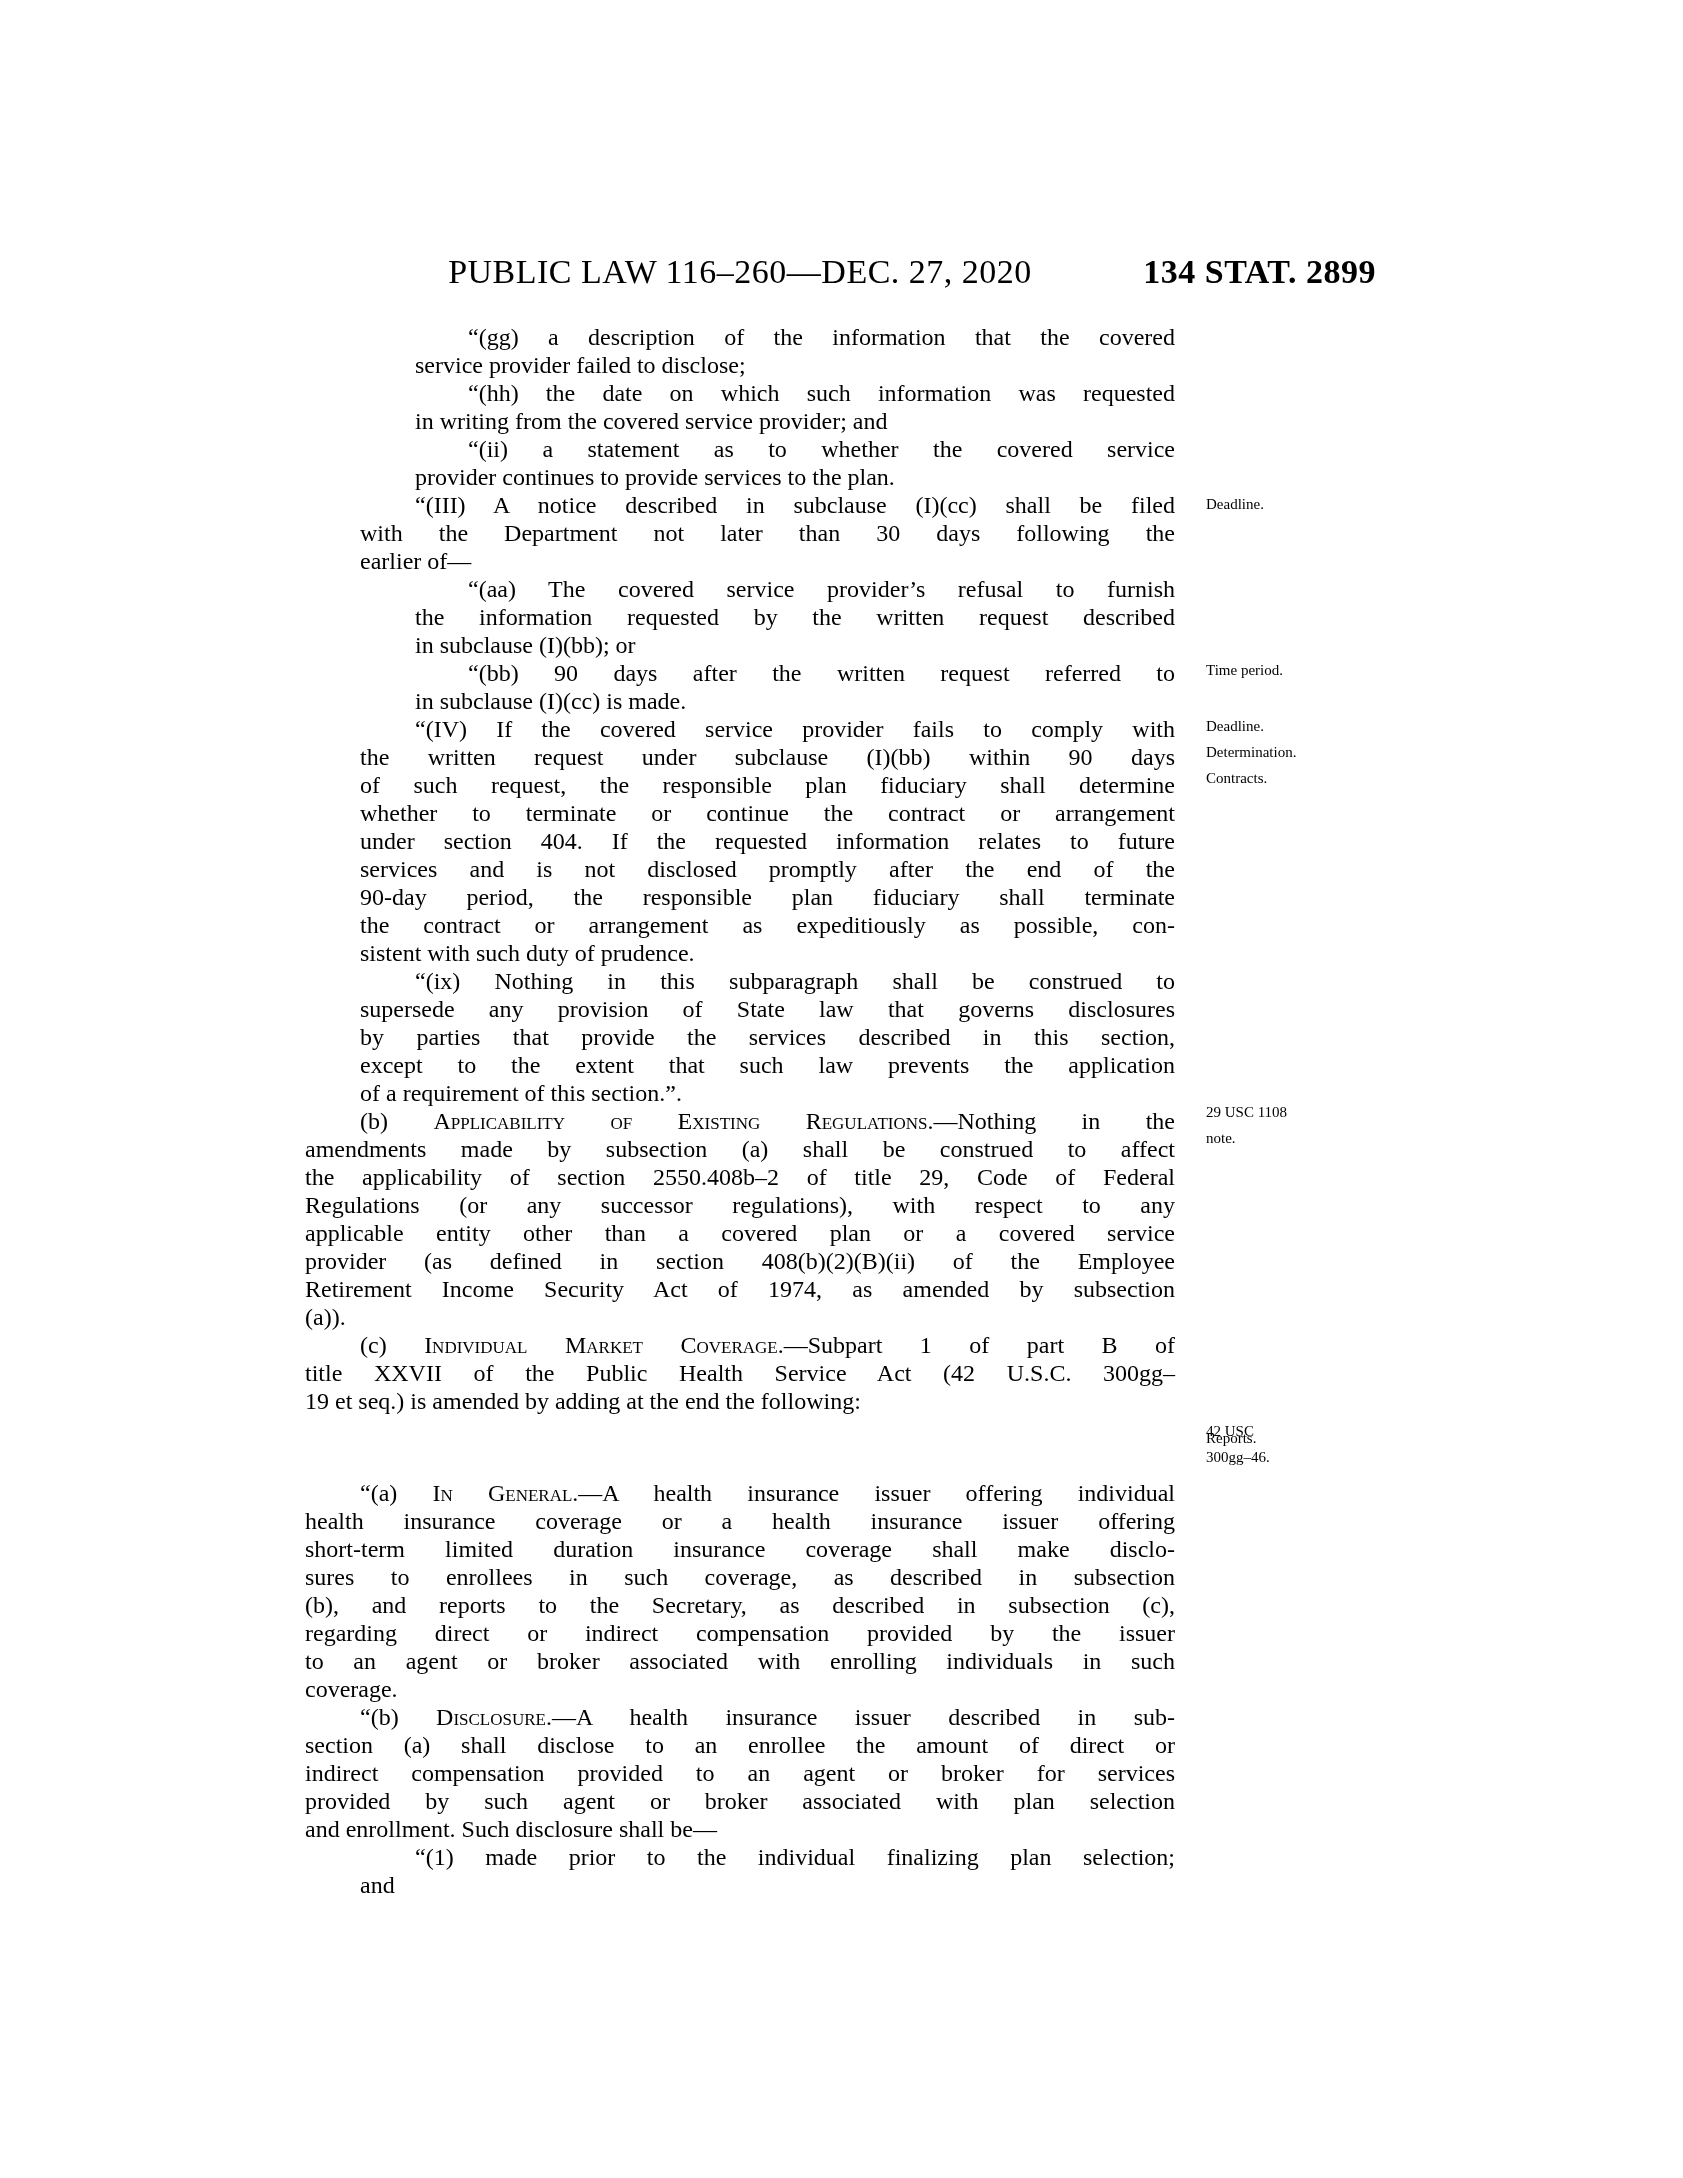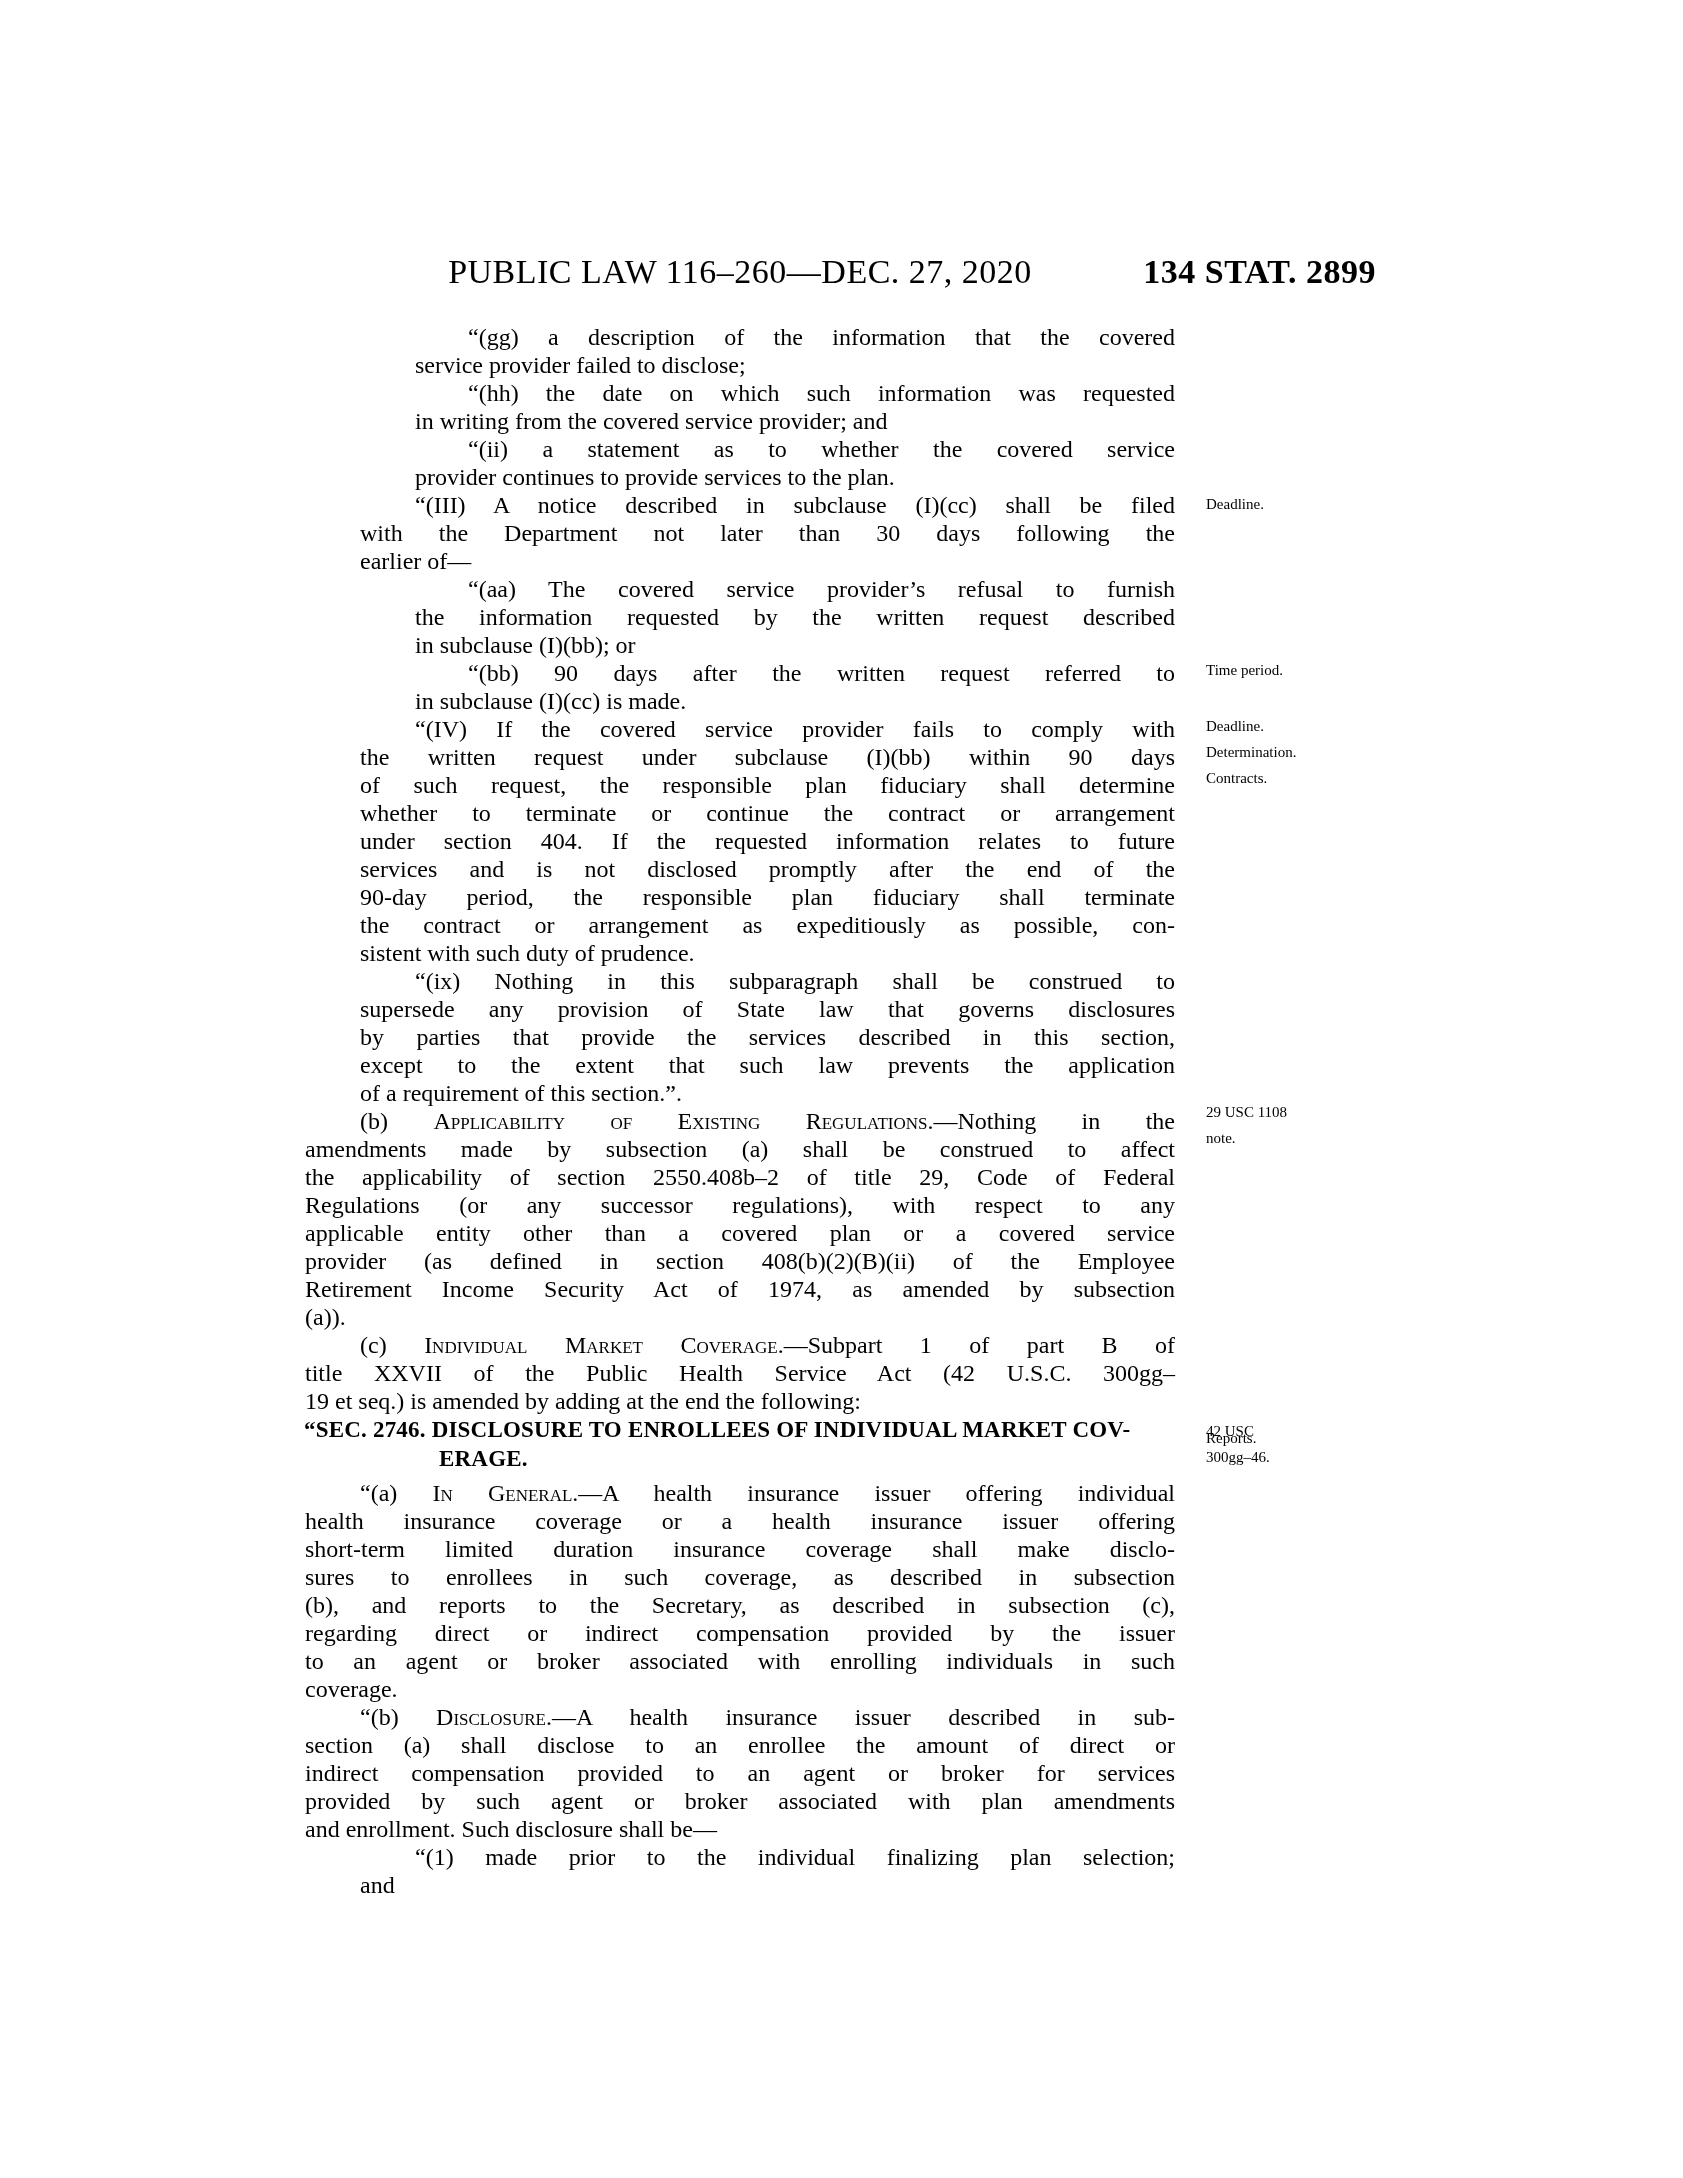--- a/index.html
+++ b/index.html
@@ -82,38 +82,34 @@
       <div class="line ind0 just">Regulations (or any successor regulations), with respect to any</div>
       <div class="line ind0 just">applicable entity other than a covered plan or a covered service</div>
       <div class="line ind0 just">provider (as defined in section 408(b)(2)(B)(ii) of the Employee</div>
       <div class="line ind0 just">Retirement Income Security Act of 1974, as amended by subsection</div>
       <div class="line ind0">(a)).</div>
       <div class="line ind1 just"><span>(c) </span><span class="sc">Individual Market Coverage</span><span>.—Subpart 1 of part B of</span></div>
       <div class="line ind0 just">title XXVII of the Public Health Service Act (42 U.S.C. 300gg–</div>
       <div class="line ind0">19 et seq.) is amended by adding at the end the following:</div>
     </div>
 
-  <div class="sec-heading">
-    <div class="h1">“SEC. 2746. DISCLOSURE TO ENROLLEES OF INDIVIDUAL MARKET COV-</div>
-    <div class="h2">ERAGE.</div>
-  </div>
 
   <div class="body-col" id="body2">
       <div class="line ind1 just"><span>“(a) </span><span class="sc">In General</span><span>.—A health insurance issuer offering individual</span></div>
       <div class="line ind0 just">health insurance coverage or a health insurance issuer offering</div>
       <div class="line ind0 just">short-term limited duration insurance coverage shall make disclo-</div>
       <div class="line ind0 just">sures to enrollees in such coverage, as described in subsection</div>
       <div class="line ind0 just">(b), and reports to the Secretary, as described in subsection (c),</div>
       <div class="line ind0 just">regarding direct or indirect compensation provided by the issuer</div>
       <div class="line ind0 just">to an agent or broker associated with enrolling individuals in such</div>
       <div class="line ind0">coverage.</div>
       <div class="line ind1 just"><span>“(b) </span><span class="sc">Disclosure</span><span>.—A health insurance issuer described in sub-</span></div>
       <div class="line ind0 just">section (a) shall disclose to an enrollee the amount of direct or</div>
       <div class="line ind0 just">indirect compensation provided to an agent or broker for services</div>
-      <div class="line ind0 just">provided by such agent or broker associated with plan amendments</div>
+      <div class="line ind0 just">provided by such agent or broker associated with plan selection</div>
       <div class="line ind0">and enrollment. Such disclosure shall be—</div>
       <div class="line ind2 just">“(1) made prior to the individual finalizing plan selection;</div>
       <div class="line ind1">and</div>
     </div>
 
   <div id="notes">
       <div class="margin-note" style="top: 491px;">
         <div>Deadline.</div>
       </div>
       <div class="margin-note" style="top: 657px;">

